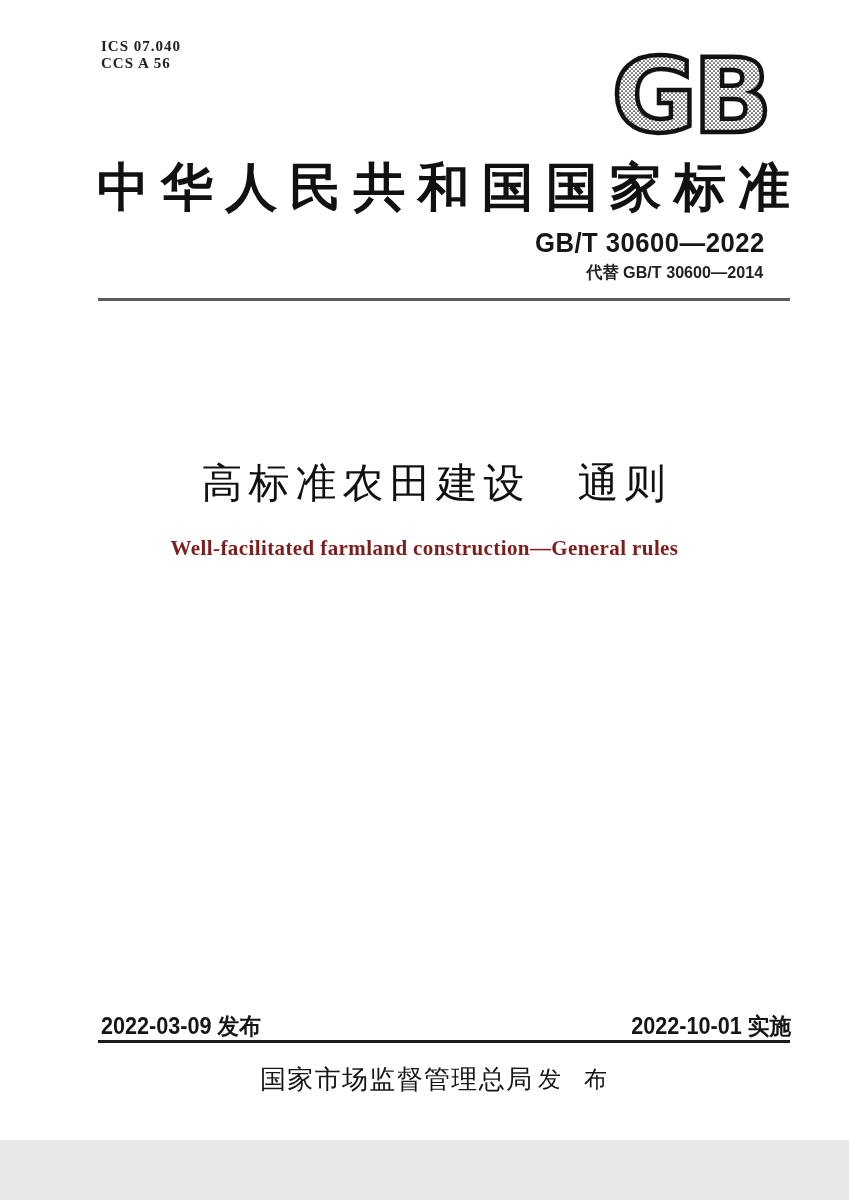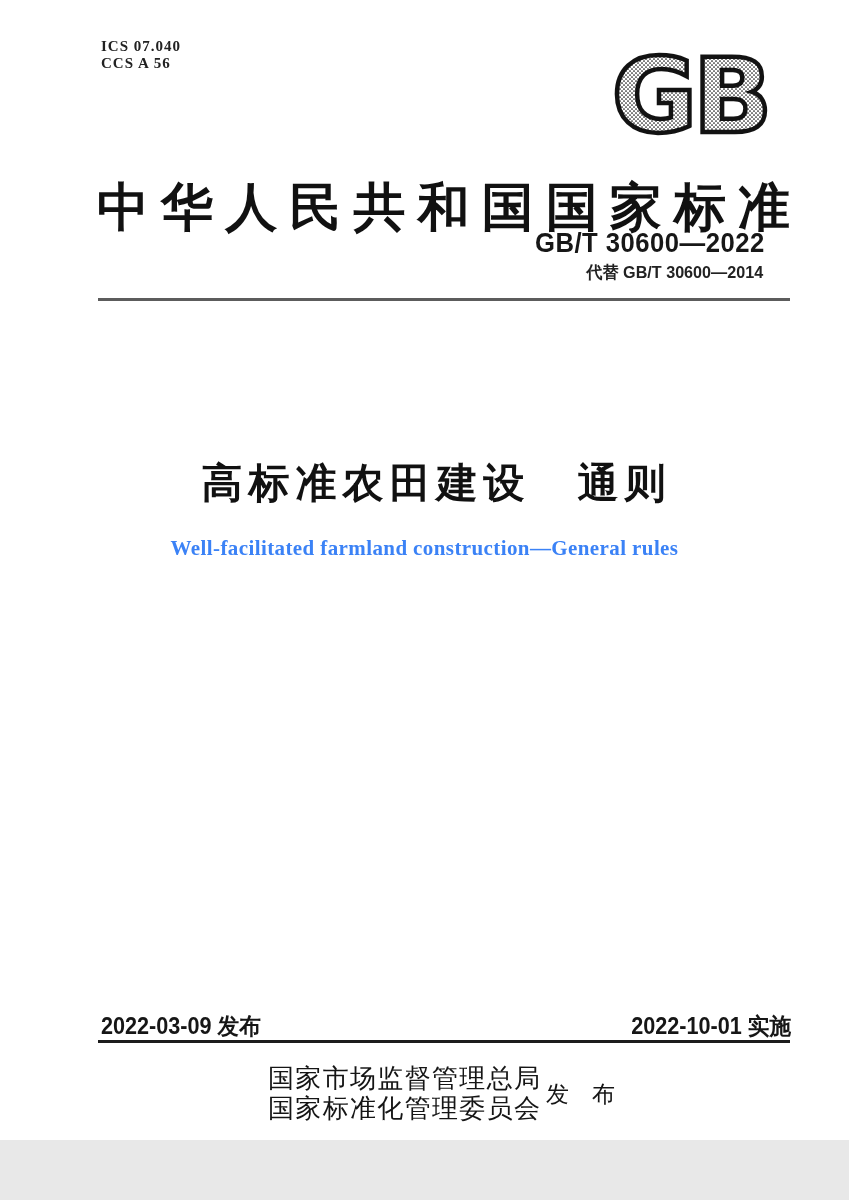--- a/index.html
+++ b/index.html
@@ -46,21 +46,20 @@
     left: 97px;
     top: 153px;
     width: 693px;
     font-family: "Liberation Serif", "DejaVu Serif", serif;
     font-weight: 600;
     font-size: 52px;
     color: #111;
     white-space: nowrap;
     text-align: justify;
     text-align-last: justify;
-    margin-top: 20px;
   }
 
   .std-number {
     position: absolute;
     right: 84px;
     top: 228px;
     font-family: "Liberation Sans", sans-serif;
     font-weight: bold;
     font-size: 27px;
     letter-spacing: 0.5px;
@@ -89,38 +88,38 @@
     background: #5c5c5c;
   }
 
   .title-cn {
     position: absolute;
     left: 0;
     right: 0;
     top: 456px;
     text-align: center;
     font-family: "Liberation Sans", "DejaVu Sans", sans-serif;
-    font-weight: bold;
+    font-weight: normal;
     font-size: 41px;
     letter-spacing: 6px;
     color: #111;
     padding-left: 24px;
   }
 
   .title-en {
     position: absolute;
     left: 0;
     right: 0;
     top: 536px;
     text-align: center;
     font-family: "Liberation Serif", serif;
     font-weight: bold;
     font-size: 21px;
     letter-spacing: 0.4px;
-    color: #3b82f6;
+    color: #7f1d1d;
   }
 
   .date-issue {
     position: absolute;
     left: 101px;
     top: 1011px;
     font-family: "Liberation Sans", sans-serif;
     font-weight: 600;
     font-size: 23px;
     color: #161616;
@@ -143,21 +142,21 @@
     position: absolute;
     left: 98px;
     top: 1040px;
     width: 692px;
     height: 3px;
     background: #1c1c1c;
   }
 
   .publisher-row {
     position: absolute;
-    left: 268px;
+    left: 260px;
     top: 1064px;
     display: flex;
     align-items: center;
   }
   .publisher-lines {
     width: 272px;
     font-family: "Liberation Serif", "DejaVu Serif", serif;
     font-weight: 500;
     font-size: 26px;
     line-height: 30px;
@@ -212,18 +211,17 @@
 
   <div class="date-issue">2022-03-09 发布</div>
 
   <div class="date-impl">2022-10-01 实施</div>
 
   <div class="rule-bottom"></div>
 
   <div class="publisher-row">
     <div class="publisher-lines">
       <div class="justify-line">国家市场监督管理总局</div>
-      <div class="justify-line">国家标准化管理委员会</div>
     </div>
     <div class="publish-label">发　布</div>
   </div>
 
 </div>
 
 </body></html>

